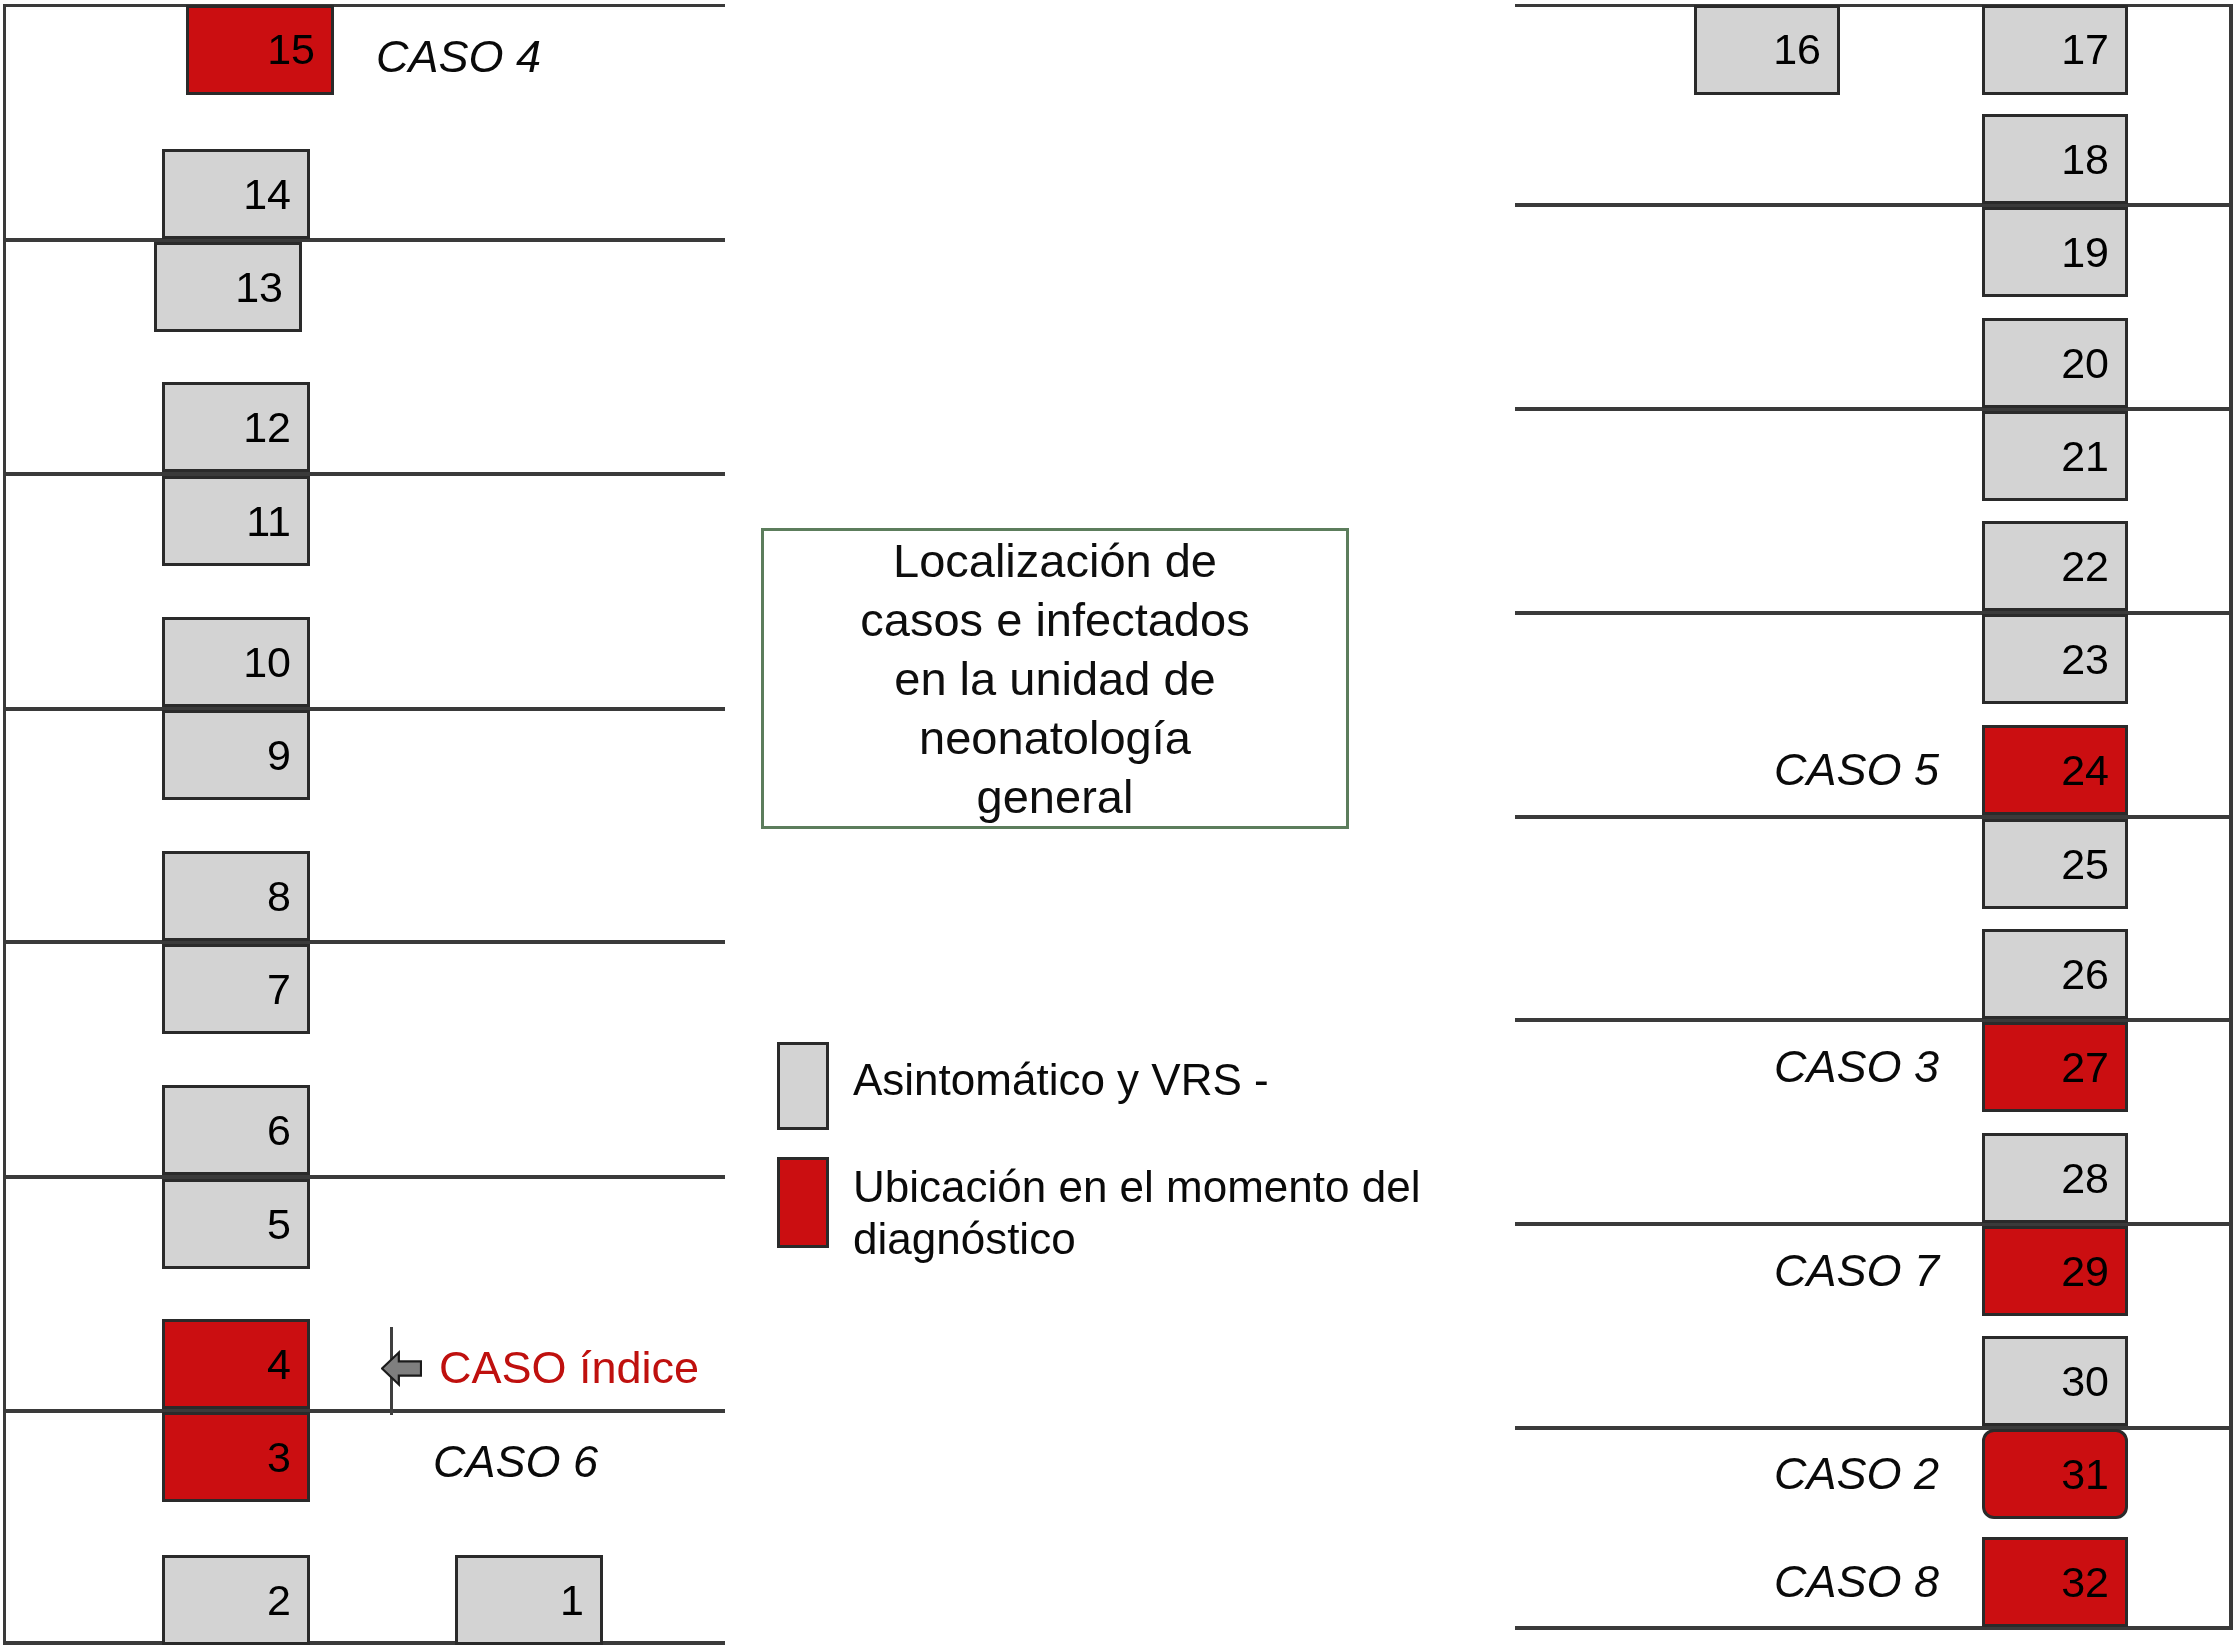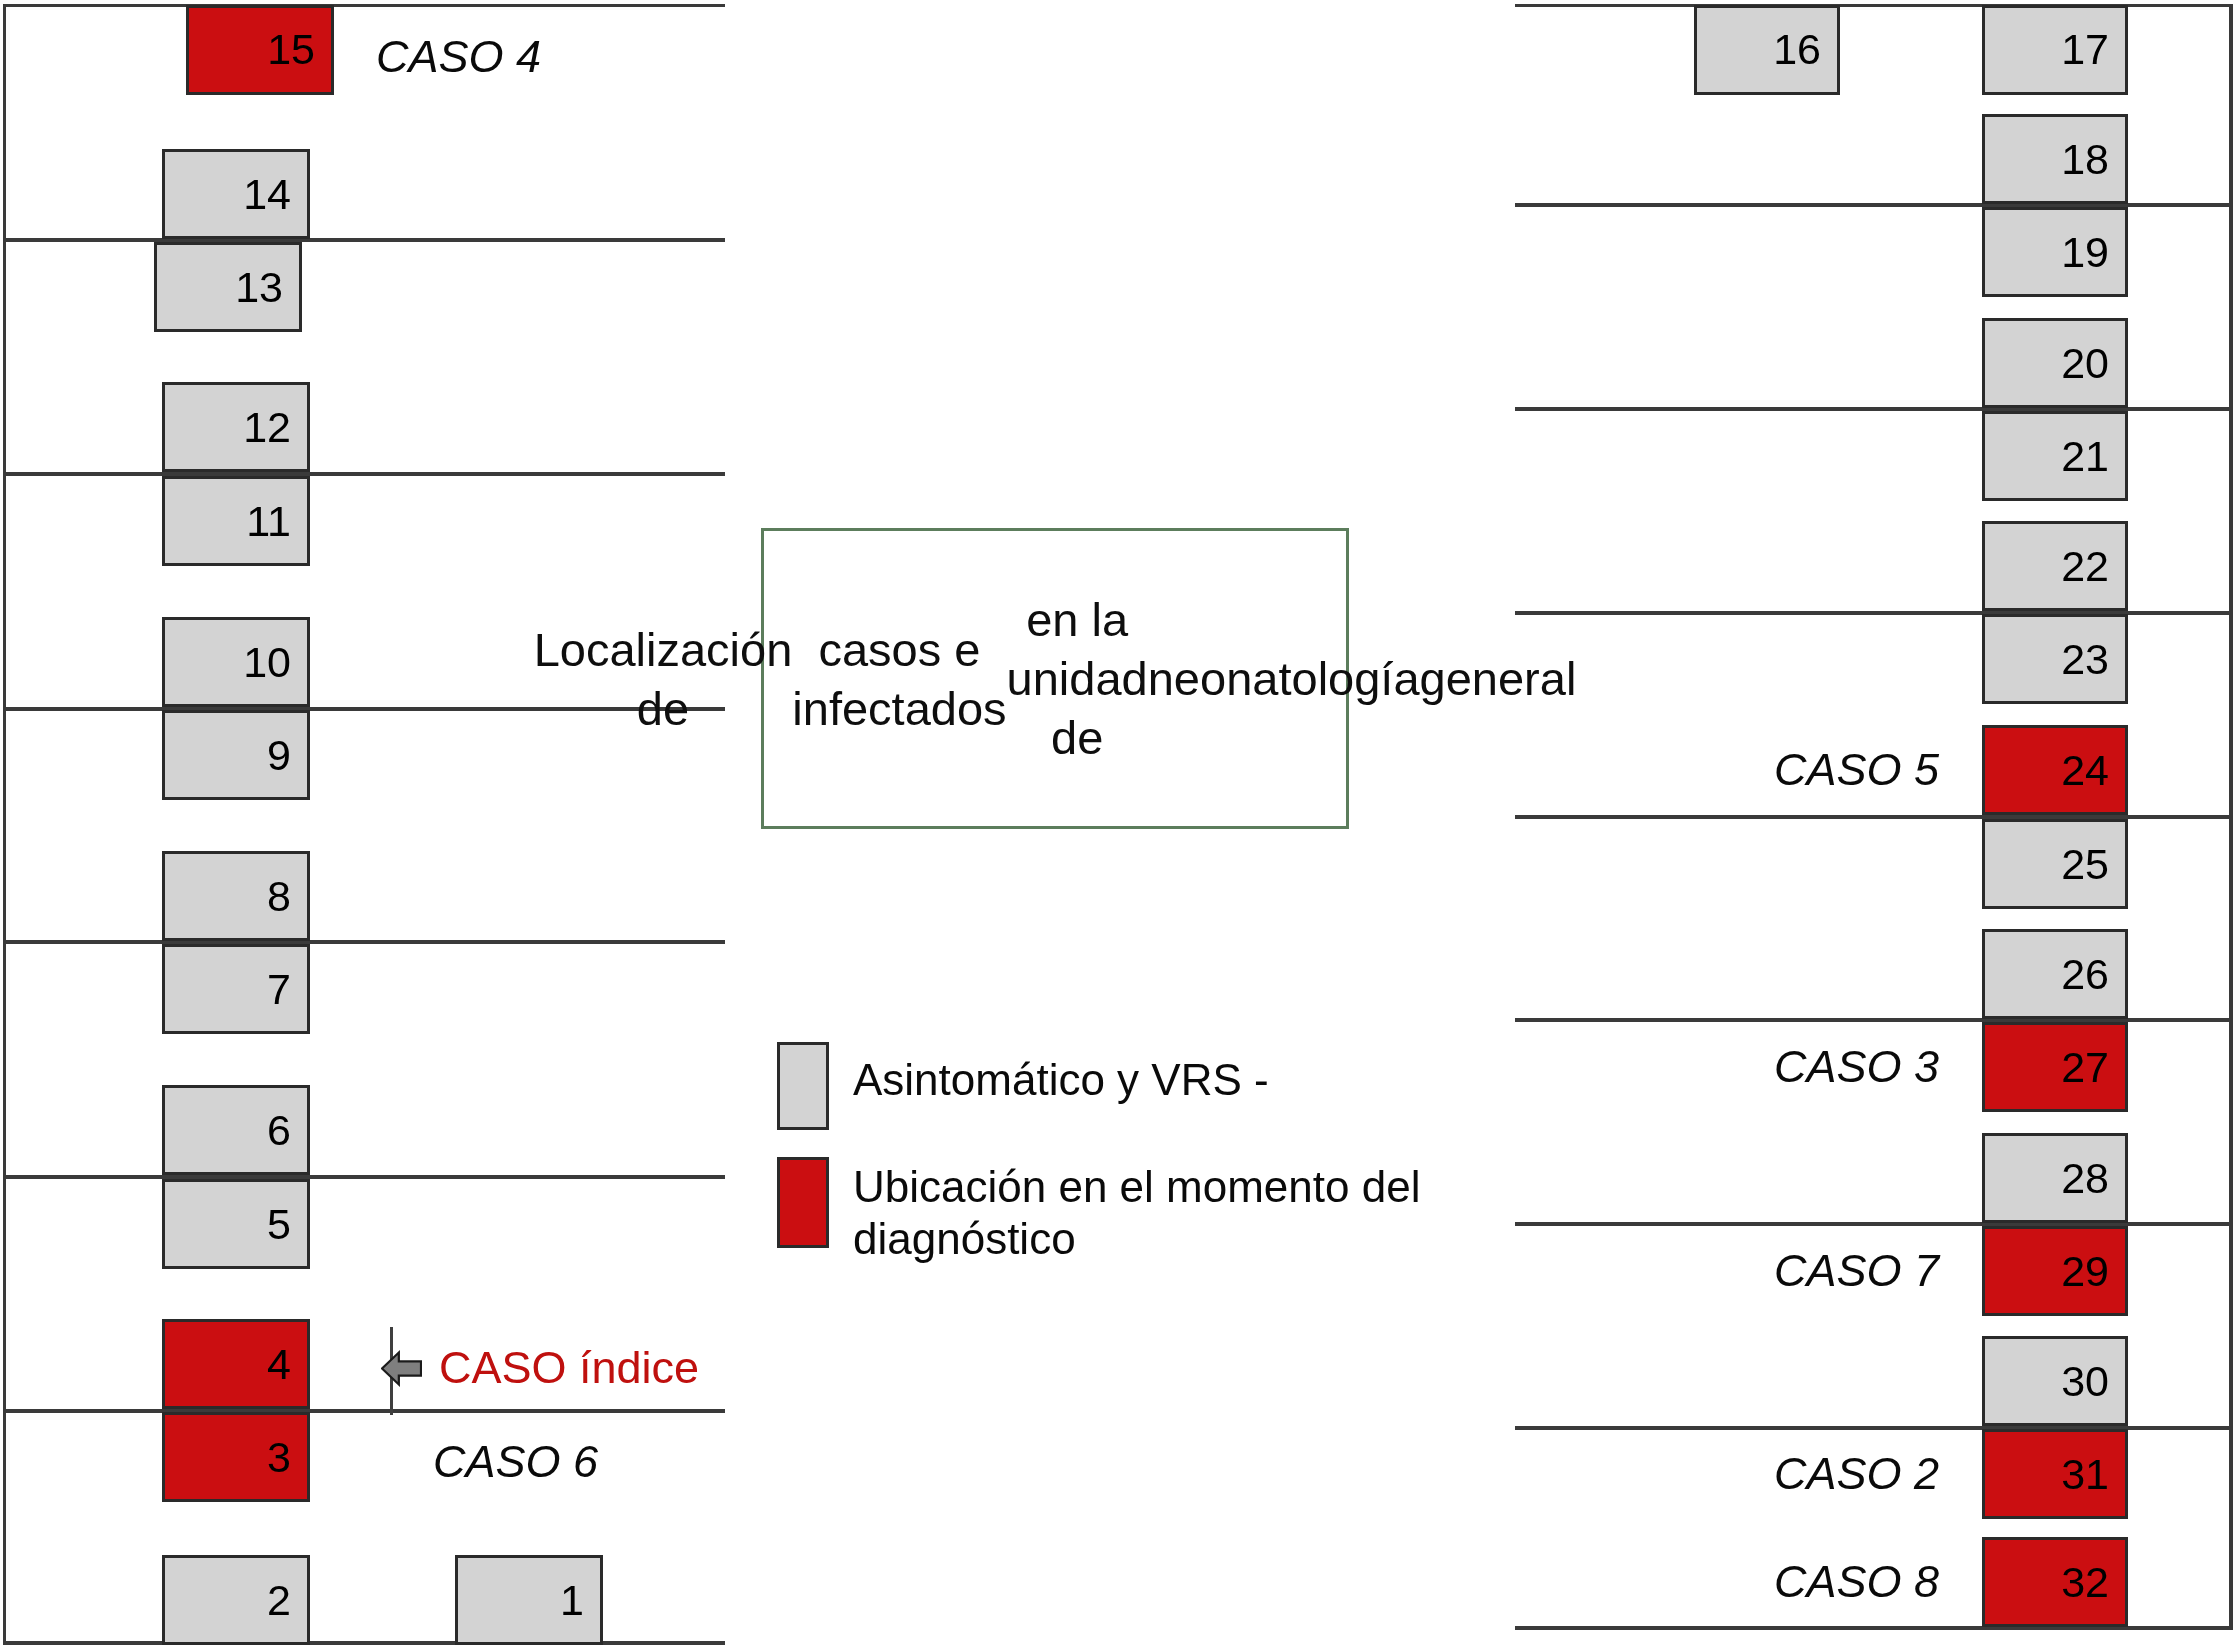--- a/index.html
+++ b/index.html
@@ -27,21 +27,21 @@
   .case-label{
     position:absolute;font-size:45px;line-height:50px;
     color:#0a0a0a;white-space:nowrap;z-index:4;font-style:italic;
   }
   .case-label.right{width:242px;text-align:right;}
   .red-text{color:var(--text_red,#bf100e);}
   .title-box{
     position:absolute;left:761px;top:528px;width:588px;height:301px;
     border:3.6px solid var(--green_border,#5c7d5c);
     box-sizing:border-box;background:#ffffff;
-    display:flex;flex-direction:row;justify-content:center;align-items:center;
+    display:flex;flex-direction:column;justify-content:center;align-items:center;
     font-size:47px;line-height:59px;color:#0e0e0e;text-align:center;z-index:4;
   }
   .swatch{
     position:absolute;left:777px;width:52px;
     border:3.6px solid var(--box_border,#2a2a2a);
     box-sizing:border-box;z-index:3;
   }
   .swatch.gray{top:1042px;height:88px;background:var(--asym_gray,#d3d3d3);}
   .swatch.red{top:1157px;height:91px;background:var(--case_red,#cb0e11);}
   .legend-text{position:absolute;left:853px;font-size:44px;line-height:52px;color:#0a0a0a;white-space:nowrap;z-index:4;}
@@ -103,21 +103,21 @@
   <div class="bed bed-r gray" style="left:1982px;top:411px;">21</div>
   <div class="bed bed-r gray" style="left:1982px;top:521px;">22</div>
   <div class="bed bed-r gray" style="left:1982px;top:614px;">23</div>
   <div class="bed bed-r red" style="left:1982px;top:725px;">24</div>
   <div class="bed bed-r gray" style="left:1982px;top:819px;">25</div>
   <div class="bed bed-r gray" style="left:1982px;top:929px;">26</div>
   <div class="bed bed-r red" style="left:1982px;top:1022px;">27</div>
   <div class="bed bed-r gray" style="left:1982px;top:1133px;">28</div>
   <div class="bed bed-r red" style="left:1982px;top:1226px;">29</div>
   <div class="bed bed-r gray" style="left:1982px;top:1336px;">30</div>
-  <div class="bed bed-r red" style="left:1982px;top:1429px;">31</div>
+  <div class="bed bed-r red" style="left:1982px;top:1429px;border-radius:12px;">31</div>
   <div class="bed bed-r red" style="left:1982px;top:1537px;">32</div>
 
   <div class="case-label" style="left:376px;top:32px;">CASO 4</div>
 
   <div class="arrow-stem"></div>
   <div class="indice-wrap">
     <svg width="41" height="39" viewBox="0 0 46 44">
       <path d="M1 22 L20 4 L20 14 L45 14 L45 30 L20 30 L20 40 Z" fill="#7f7f7f" stroke="#1b1b1b" stroke-width="2.5"></path>
     </svg>
     <span class="red-text" style="font-size:45px;margin-left:8px;">CASO índice</span>

